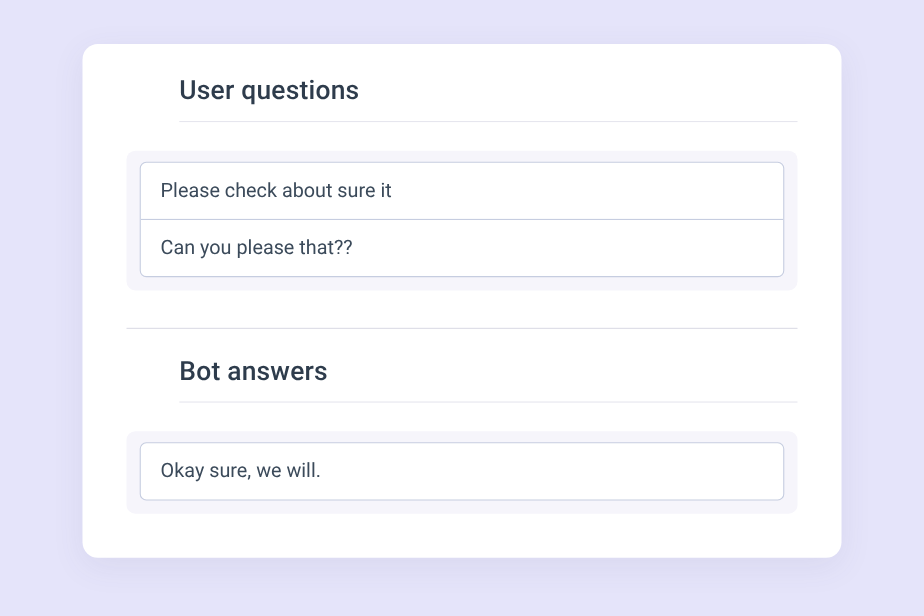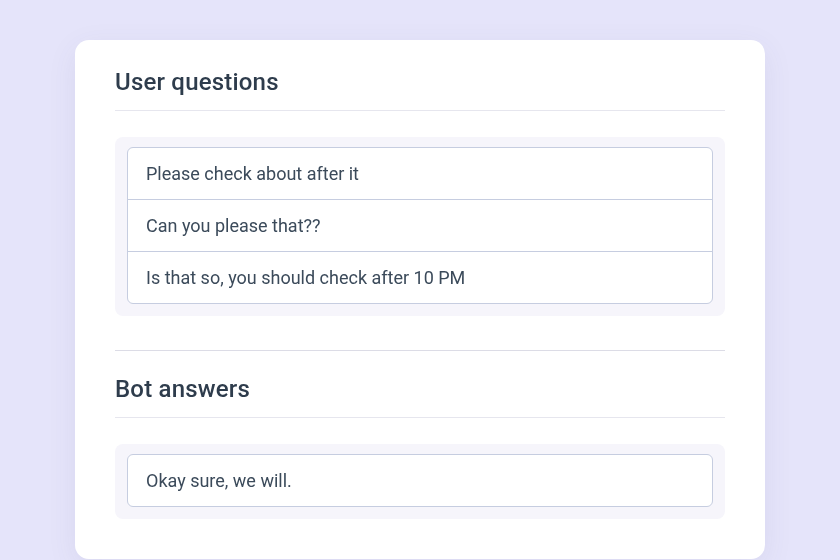--- a/index.html
+++ b/index.html
@@ -20,20 +20,21 @@
     box-shadow: 0 8px 30px rgba(80,80,120,0.08);
   }
   .section-title {
     font-size: 24px;
     font-weight: 500;
     color: #2e3c4c;
     letter-spacing: 0.2px;
     padding-bottom: 14px;
     border-bottom: 1px solid #e6e6ee;
     margin-bottom: 26px;
+    margin-left: 48px;
   }
   .list-box {
     background: #f6f5fb;
     border-radius: 8px;
     padding: 10px 12px 12px 12px;
   }
   .item-table {
     border: 1px solid #c6cde0;
     border-radius: 6px;
     overflow: hidden;
@@ -55,23 +56,22 @@
 </style>
 </head>
 <body>
 
 <div class="card">
 
   <div class="section-title">User questions</div>
 
   <div class="list-box">
     <div class="item-table">
-      <div class="item-row">Please check about after it</div>
+      <div class="item-row">Please check about sure it</div>
       <div class="item-row">Can you please that??</div>
-      <div class="item-row">Is that so, you should check after 10 PM</div>
     </div>
   </div>
 
   <hr class="section-divider">
 
   <div class="section-title">Bot answers</div>
 
   <div class="list-box">
     <div class="item-table">
       <div class="item-row">Okay sure, we will.</div>

